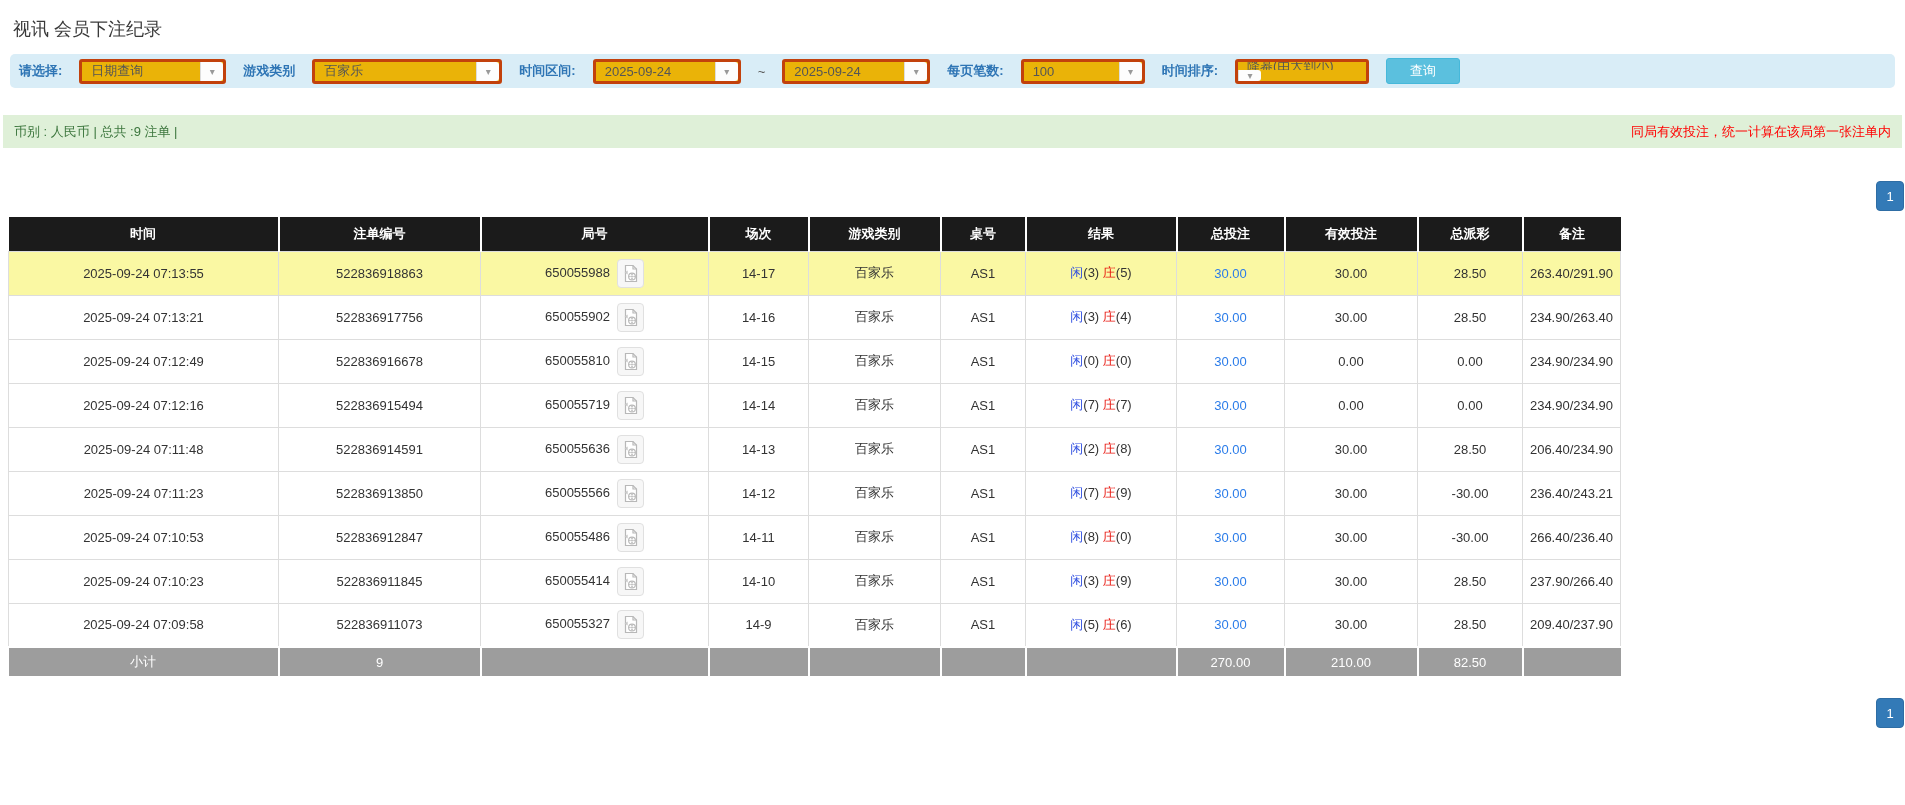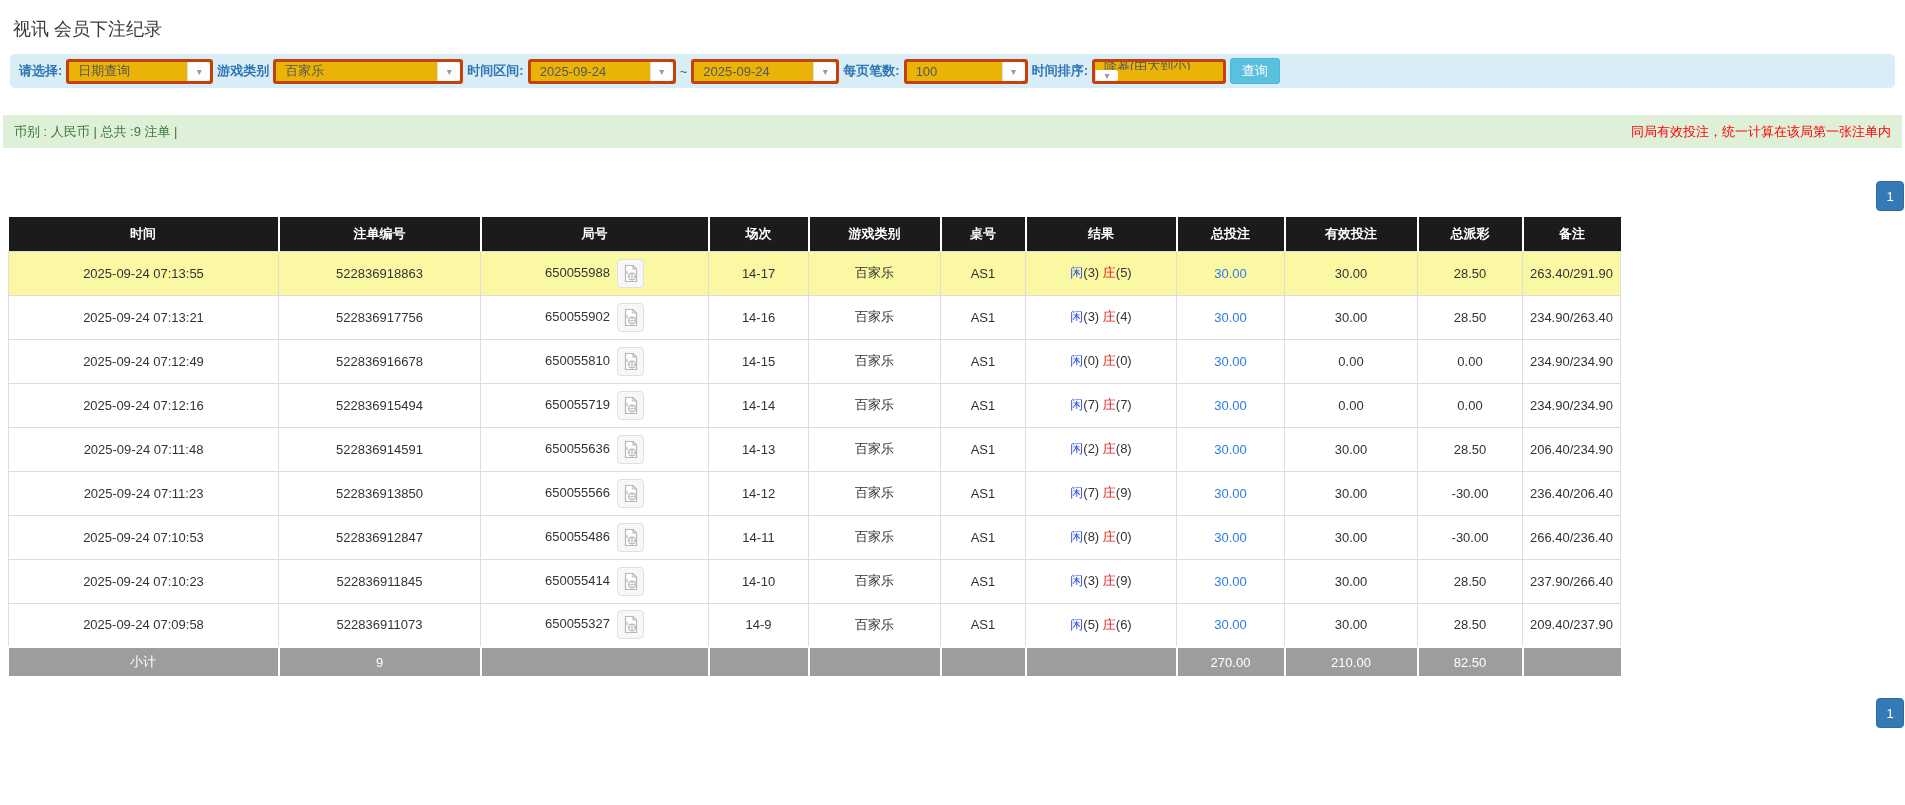--- a/index.html
+++ b/index.html
@@ -12,38 +12,38 @@
   *{box-sizing:border-box;}
   html,body{margin:0;padding:0;}
   body{
     width:1905px;height:805px;background:#fff;color:#333;
     font-family:"Liberation Sans","DejaVu Sans",sans-serif;font-size:13px;
     overflow:hidden;
   }
   .page-title{padding:17px 0 0 13px;font-size:18px;color:#3a3a3a;}
   .filter-bar{
     margin:13px 10px 0;background:var(--panel-blue);border-radius:5px;
-    height:34px;display:flex;align-items:center;padding:0 9px;gap:4px;white-space:nowrap;
+    height:34px;display:flex;align-items:center;padding:0 9px;gap:17px;white-space:nowrap;
   }
   .flabel{color:var(--label-blue);font-weight:bold;font-size:13px;}
   .combo{
     background:#eab308;border:3px solid #c2410c;border-radius:3px;height:25px;
     display:flex;align-items:stretch;cursor:pointer;
   }
   .combo-text{flex:1;display:flex;align-items:center;padding:0 9px;color:#555;overflow:hidden;}
   .combo-caret{
     width:23px;border-left:1px solid #ddd;display:flex;align-items:center;justify-content:center;
     color:#999;font-size:10px;background:#fdfdfd;border-radius:0 3px 3px 0;
   }
   .w-mode{width:147px;} .w-game{width:190px;} .w-date{width:148px;}
   .w-size{width:124px;} .w-sort{width:134px;flex-direction:column;}
   .tilde{color:#555;}
   .search-btn{
     background:var(--button-blue);color:#fff;border:1px solid #46b8da;border-radius:3px;
-    height:26px;padding:0 11px;font-size:13px;cursor:pointer;
+    height:26px;padding:0 23px;font-size:13px;cursor:pointer;
   }
   .green-bar{
     margin:27px 3px 0;background:var(--panel-green);min-height:33px;
     display:flex;align-items:center;justify-content:space-between;padding:0 11px;
     color:var(--green-text);font-size:13px;
   }
   .notice{color:var(--negative-red);}
   .pager{text-align:right;padding-right:1px;}
   .pager-top{margin-top:33px;}
   .pager-bottom{margin-top:22px;}
@@ -303,21 +303,21 @@
               <path d="M2.5 8.5l3.2 2v-4z" fill="#c9c9c9"></path>
             </svg>
           </button></td>
         <td>14-12</td>
         <td>百家乐</td>
         <td>AS1</td>
         <td><span class="rp">闲</span><span>(7)</span> <span class="rb">庄</span><span>(9)</span></td>
         <td><a class="bet-link">30.00</a></td>
         <td>30.00</td>
         <td class="neg">-30.00</td>
-        <td>236.40/206.40</td>
+        <td>236.40/243.21</td>
       </tr>
       <tr>
         <td>2025-09-24 07:10:53</td>
         <td>522836912847</td>
         <td><span>650055486</span><button class="video-btn">
             <svg width="17" height="19" viewBox="0 0 17 19">
               <path d="M3.5 1.5h7.5l3.5 3.5v12.5h-11z" fill="#ffffff" stroke="#b8b8b8" stroke-width="1.2"></path>
               <path d="M11 1.5v3.5h3.5" fill="none" stroke="#b8b8b8" stroke-width="1.2"></path>
               <circle cx="10" cy="12.5" r="3.4" fill="none" stroke="#b8b8b8" stroke-width="1.1"></circle>
               <circle cx="10" cy="12.5" r="0.9" fill="#b8b8b8"></circle>

